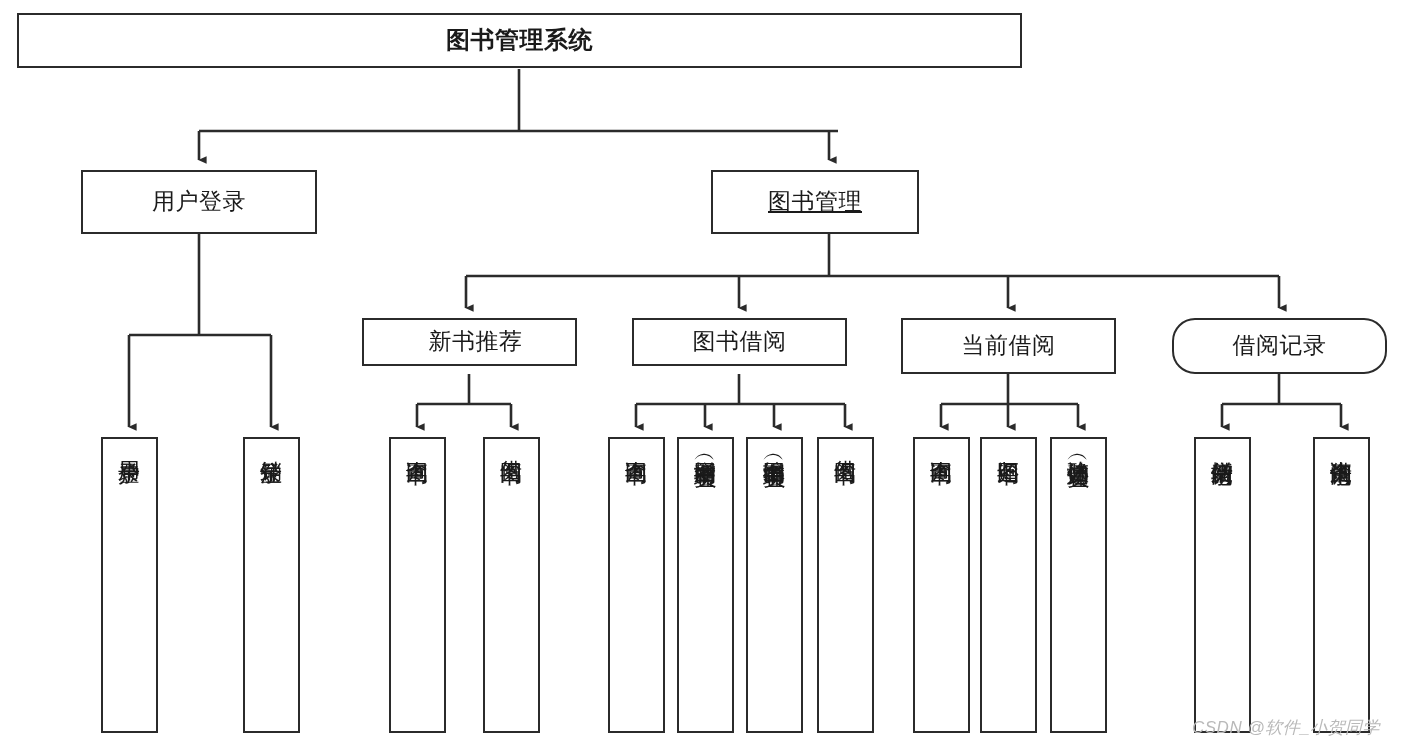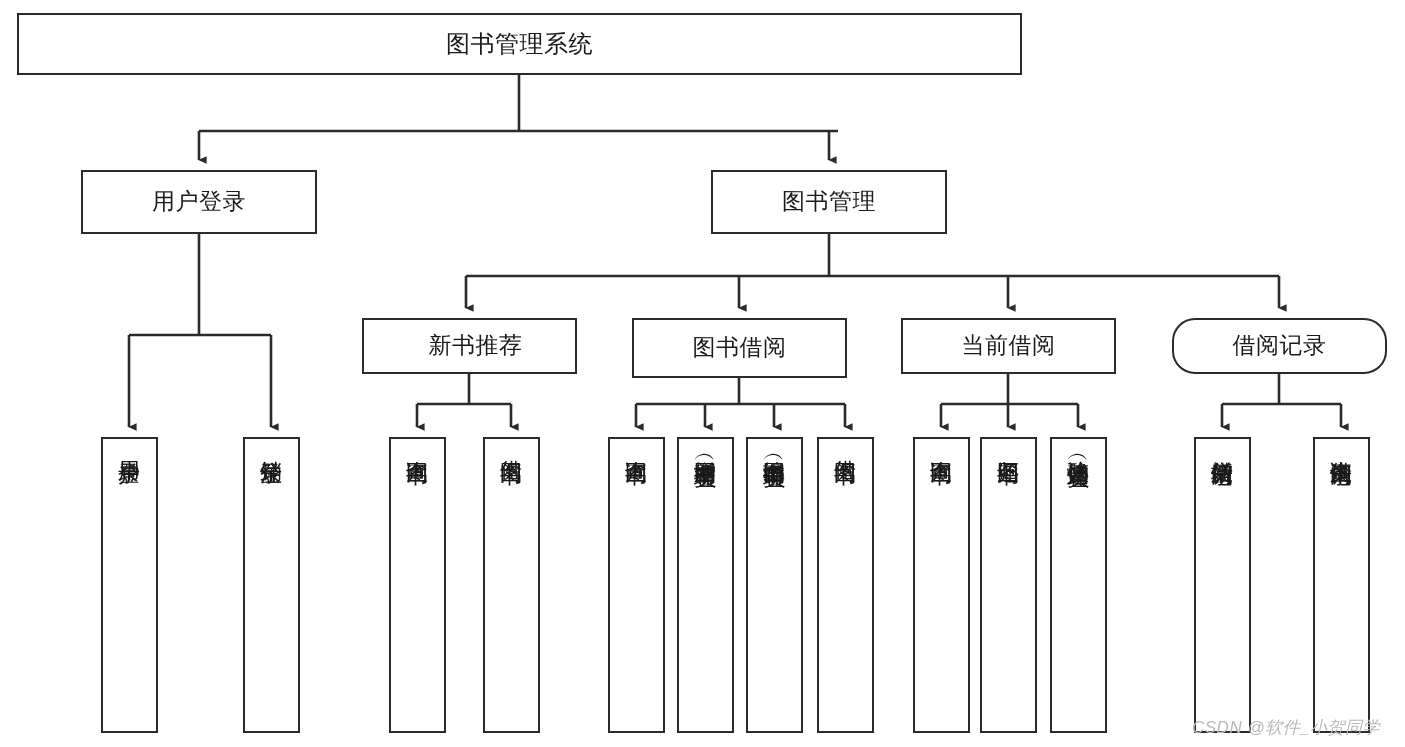--- a/index.html
+++ b/index.html
@@ -119,37 +119,37 @@
       <path d="M1008,404 L1008,427" marker-end="url(#arrow)"></path>
       <path d="M1078,404 L1078,427" marker-end="url(#arrow)"></path>
 
       <path d="M1279,374 L1279,404"></path>
       <path d="M1222,404 L1341,404"></path>
       <path d="M1222,404 L1222,427" marker-end="url(#arrow)"></path>
       <path d="M1341,404 L1341,427" marker-end="url(#arrow)"></path>
     </g>
   </svg>
 
-  <div class="node root horiz" style="left:17px; top:13px; width:1005px; height:62px;">
+  <div class="node root horiz" style="left:17px; top:13px; width:1005px; height:55px;font-weight:bold;">
     <span class="node-label">图书管理系统</span>
   </div>
 
   <div class="node horiz" style="left:81px; top:170px; width:236px; height:64px;">
     <span class="node-label">用户登录</span>
   </div>
 
-  <div class="node horiz" style="left:711px; top:170px; width:236px; height:64px;">
+  <div class="node horiz" style="left:711px; top:170px; width:208px; height:64px;text-decoration:underline;">
     <span class="node-label">图书管理</span>
   </div>
 
-  <div class="node horiz" style="left:362px; top:318px; width:215px; height:56px;padding-left:12px;">
+  <div class="node horiz" style="left:362px; top:318px; width:215px; height:48px;padding-left:12px;">
     <span class="node-label">新书推荐</span>
   </div>
 
-  <div class="node horiz" style="left:632px; top:318px; width:215px; height:60px;">
+  <div class="node horiz" style="left:632px; top:318px; width:215px; height:48px;">
     <span class="node-label">图书借阅</span>
   </div>
 
   <div class="node horiz" style="left:901px; top:318px; width:215px; height:56px;justify-content:center;">
     <span class="node-label">当前借阅</span>
   </div>
 
   <div class="node horiz" style="left:1172px; top:318px; width:215px; height:56px;border-radius:23px;">
     <span class="node-label">借阅记录</span>
   </div>

